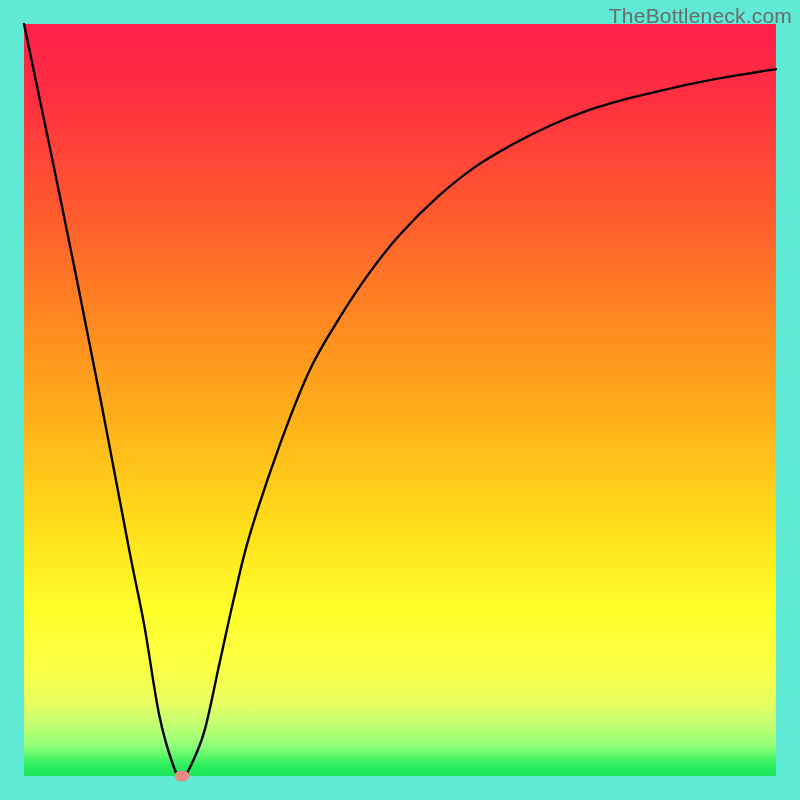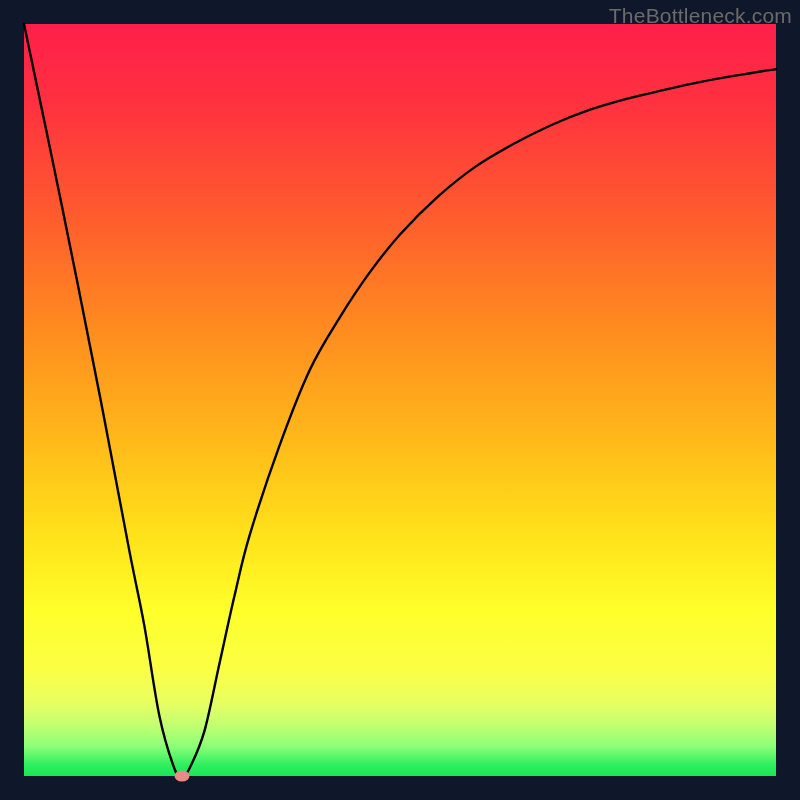--- a/index.html
+++ b/index.html
@@ -8,21 +8,21 @@
     width: 800px;
     height: 800px;
     background: #000;
     font-family: Arial, Helvetica, sans-serif;
     overflow: hidden;
   }
   .frame {
     position: relative;
     width: 800px;
     height: 800px;
-    background: #0f172a;
+    background: #5eead4;
   }
   .plot {
     position: absolute;
     left: 24px;
     top: 24px;
     width: 752px;
     height: 752px;
     background: linear-gradient(to bottom,
       #ff1f4a 0%,
       #ff3040 10%,

